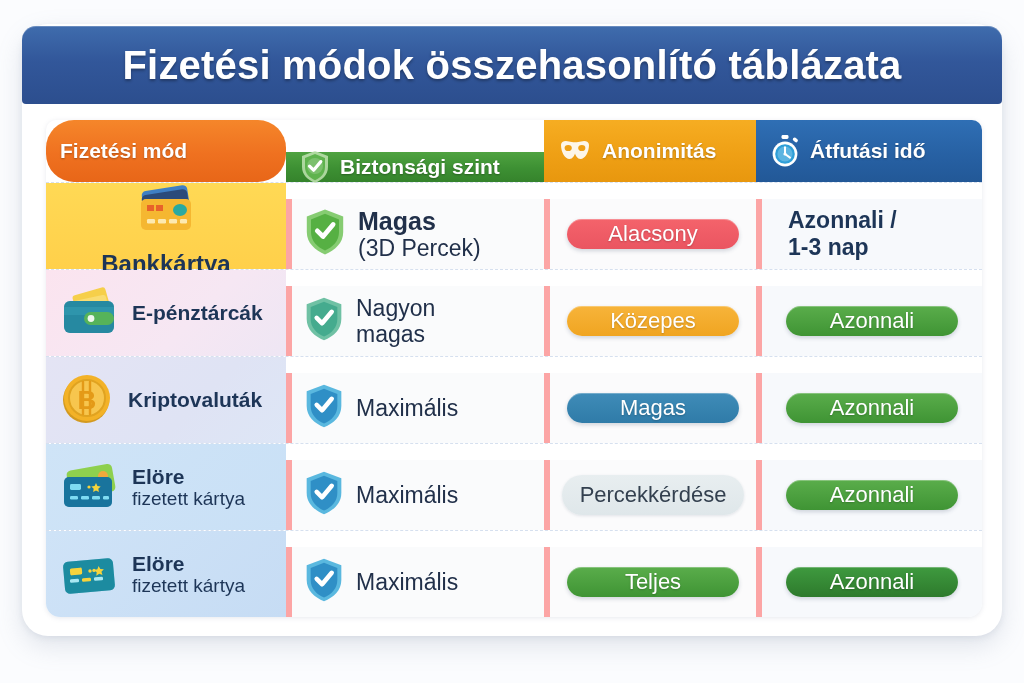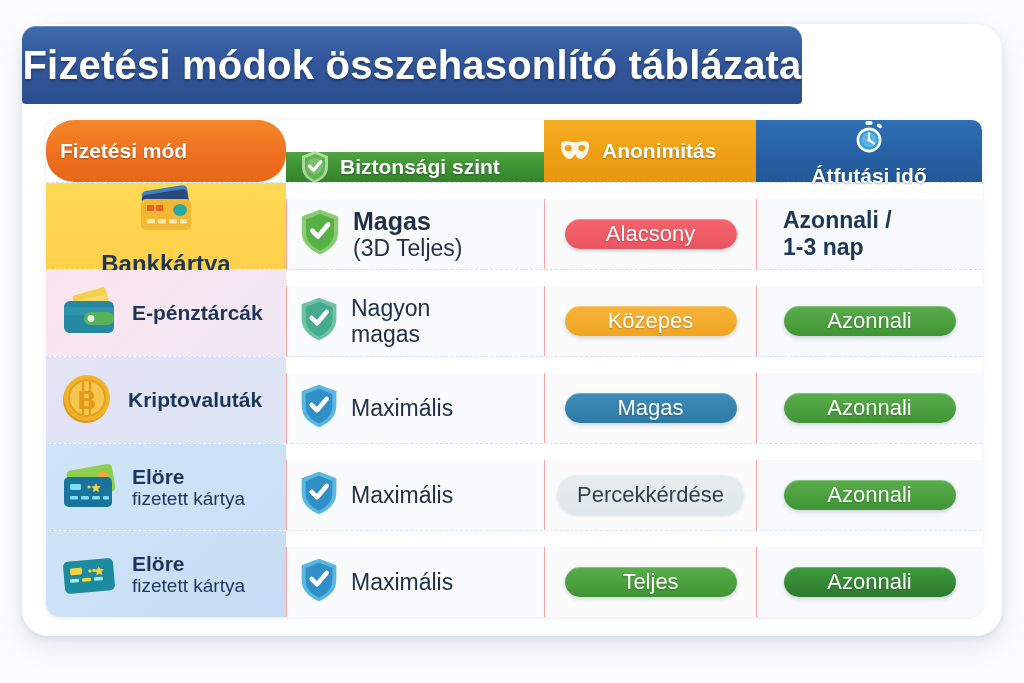--- a/index.html
+++ b/index.html
@@ -29,21 +29,21 @@
                 0 2px 6px rgba(120,135,160,.14);
     box-sizing: border-box;
     padding: 14px 16px 16px 16px;
   }
 
   
   #title-banner {
     position: absolute;
     left: 22px;
     top: 26px;
-    width: 780px;
+    width: 980px;
     height: 78px;
     border-radius: 14px 14px 4px 4px;
     background: linear-gradient(180deg, #3f6cad 0%, #32579a 45%, #2c4e8e 100%);
     box-shadow: inset 0 1px 0 rgba(255,255,255,.22);
     display: flex;
     align-items: center;
     justify-content: center;
     overflow: hidden;
   }
   #title-text {
@@ -84,40 +84,40 @@
     white-space: nowrap;
   }
   .col-1 { width: 240px; }
   .col-2 { width: 258px; }
   .col-3 { width: 212px; }
   .col-4 { width: 226px; }
 
   .th.col-1 { background: linear-gradient(180deg,#f5862a 0%, #ef7120 55%, #e86618 100%); border-radius: 28px; }
   .th.col-2 { background: linear-gradient(180deg,#4fa340 0%, #3d9033 55%, #35832c 100%); margin-top: 32px; }
   .th.col-3 { background: linear-gradient(180deg,#f6ad22 0%, #efa015 55%, #e8970e 100%); }
-  .th.col-4 { background: linear-gradient(180deg,#2f6fb5 0%, #2761a4 55%, #225897 100%); flex-direction: column; }
+  .th.col-4 { background: linear-gradient(180deg,#2f6fb5 0%, #2761a4 55%, #225897 100%); }
 
   .header-icon { flex: 0 0 auto; display: flex; align-items: center; }
 
   
   .table-row {
     display: flex;
     height: 86px;
     border-top: 1px dashed #d6e0ef;
   }
   .table-row:first-of-type { border-top: none; }
 
   .td {
     box-sizing: border-box;
     display: flex;
     align-items: center;
     padding: 0 12px;
     position: relative;
   }
-  .td.col-2, .td.col-3, .td.col-4 { border-left: 1px solid #fca5a5; margin-top: 16px; }
+  .td.col-2, .td.col-3, .td.col-4 { border-left: 6px solid #fca5a5; margin-top: 16px; }
 
   .td.col-1 { gap: 12px; }
   .td.col-2 { gap: 12px; background: #fafbfc; }
   .td.col-3 { justify-content: center; background: #fbfbfc; }
   .td.col-4 { justify-content: center; background: #f7f9fc; }
 
   
   .tint-yellow   { background: linear-gradient(180deg,#ffd955 0%, #ffd04a 100%); flex-direction: column; }
   .tint-pink     { background: linear-gradient(135deg,#fbe4ef 0%, #f6e7f3 60%, #eee6f4 100%); }
   .tint-lavender { background: linear-gradient(135deg,#e4e4f4 0%, #dfe3f4 60%, #dde6f6 100%); }
@@ -274,21 +274,21 @@
     <div class="td col-2">
       <span>
         <svg width="42" height="48" viewBox="0 0 30 34">
           <path d="M15 1 L28 6 V17 C28 25 22 30 15 33 C8 30 2 25 2 17 V6 Z" fill="#86cc72"></path>
           <path d="M15 4 L25 8 V17 C25 23.5 20.5 27.8 15 30.2 C9.5 27.8 5 23.5 5 17 V8 Z" fill="#56b043"></path>
           <path d="M9.5 16.2 L13.6 20.2 L20.8 11.6" stroke="#ffffff" stroke-width="3.4" fill="none" stroke-linecap="round" stroke-linejoin="round"></path>
         </svg>
       </span>
       <span class="security-label bold-first">
         <span class="main">Magas</span>
-        <span class="sub">(3D Teljes)</span>
+        <span class="sub">(3D Percek)</span>
       </span>
     </div>
 
     <div class="td col-3">
       <span class="pill pill-red">Alacsony</span>
     </div>
 
     <div class="td col-4">
       <span class="plain-time">
         <span>Azonnali /</span>

